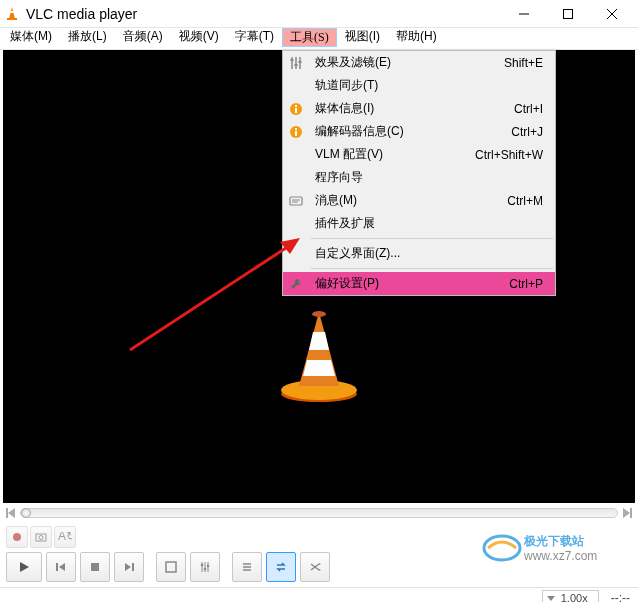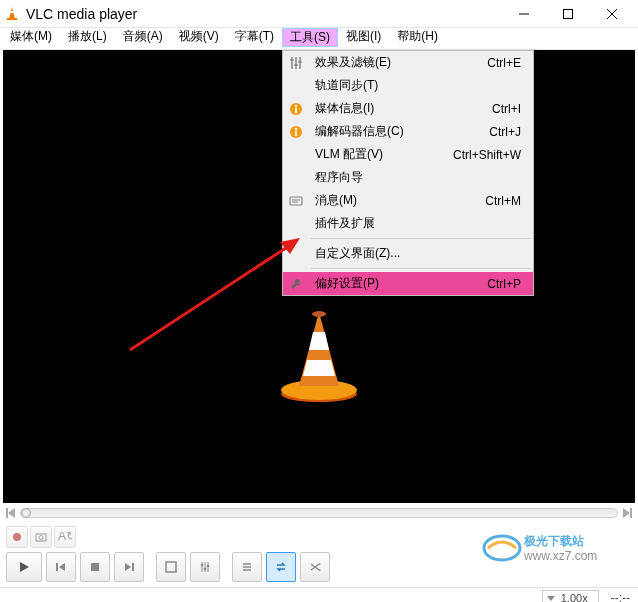--- a/index.html
+++ b/index.html
@@ -7,27 +7,27 @@
 
   .titlebar { height: 28px; display: flex; align-items: center; padding: 0 4px; border-bottom: 1px solid #e5e5e5; }
   .title-icon { width: 16px; height: 16px; margin-right: 6px; }
   .title-text { flex: 1; color: #000; font-size: 14px; }
   .win-btns { display: flex; }
   .win-btn { width: 44px; height: 28px; display: flex; align-items: center; justify-content: center; color: #333; }
   .win-btn svg { width: 10px; height: 10px; }
 
   .menubar { height: 22px; display: flex; align-items: flex-start; padding: 0 2px; border-bottom: 1px solid #e5e5e5; }
   .menu-item { padding: 0 8px; display: flex; align-items: center; color: #000; }
-  .menu-item.active { background: #f0abfc; border: 1px solid #99d1ff; padding: 0 7px; }
+  .menu-item.active { background: #fca5a5; border: 1px solid #99d1ff; padding: 0 7px; font-family: Liberation Serif, serif; }
 
   .video-area { width: 632px; height: 453px; margin: 0 3px; background: #000; position: relative; }
 
   .cone { position: absolute; left: 266px; top: 254px; width: 100px; height: 100px; }
 
-  .dropdown { position: absolute; left: 282px; top: 50px; width: 252px; background: #f0f0f0; border: 1px solid #bdbdbd; box-shadow: 2px 2px 4px rgba(0,0,0,0.25); z-index: 10; }
+  .dropdown { position: absolute; left: 282px; top: 50px; width: 274px; background: #f0f0f0; border: 1px solid #bdbdbd; box-shadow: 2px 2px 4px rgba(0,0,0,0.25); z-index: 10; }
   .dd-row { display: flex; align-items: center; height: 23px; }
   .dd-row.highlight { background: #ec4899; }
   .dd-icon { width: 26px; display: flex; align-items: center; justify-content: center; }
   .dd-icon svg { width: 14px; height: 14px; }
   .dd-label { flex: 1; padding-left: 6px; color: #000; }
   .dd-shortcut { padding-right: 12px; color: #000; }
   .dd-sep { height: 1px; margin: 3px 2px 3px 28px; background: #d0d0d0; }
 
   .arrow-overlay { position: absolute; left: 120px; top: 230px; z-index: 20; pointer-events: none; }
 
@@ -115,21 +115,21 @@
         <svg viewBox="0 0 14 14">
           <line x1="3" y1="1" x2="3" y2="13" stroke="#888" stroke-width="1.5"></line>
           <line x1="7" y1="1" x2="7" y2="13" stroke="#888" stroke-width="1.5"></line>
           <line x1="11" y1="1" x2="11" y2="13" stroke="#888" stroke-width="1.5"></line>
           <rect x="1.5" y="3" width="3" height="2" fill="#888"></rect>
           <rect x="5.5" y="8" width="3" height="2" fill="#888"></rect>
           <rect x="9.5" y="5" width="3" height="2" fill="#888"></rect>
         </svg>
       </span>
     <span class="dd-label">效果及滤镜(E)</span>
-    <span class="dd-shortcut">Ctrl+E</span>
+    <span class="dd-shortcut">Shift+E</span>
   </div>
   <div class="dd-row">
     <span class="dd-icon"></span>
     <span class="dd-label">轨道同步(T)</span>
     <span class="dd-shortcut"></span>
   </div>
   <div class="dd-row">
     <span class="dd-icon">
         <svg viewBox="0 0 14 14">
           <circle cx="7" cy="7" r="6" fill="#f39c12"></circle>

